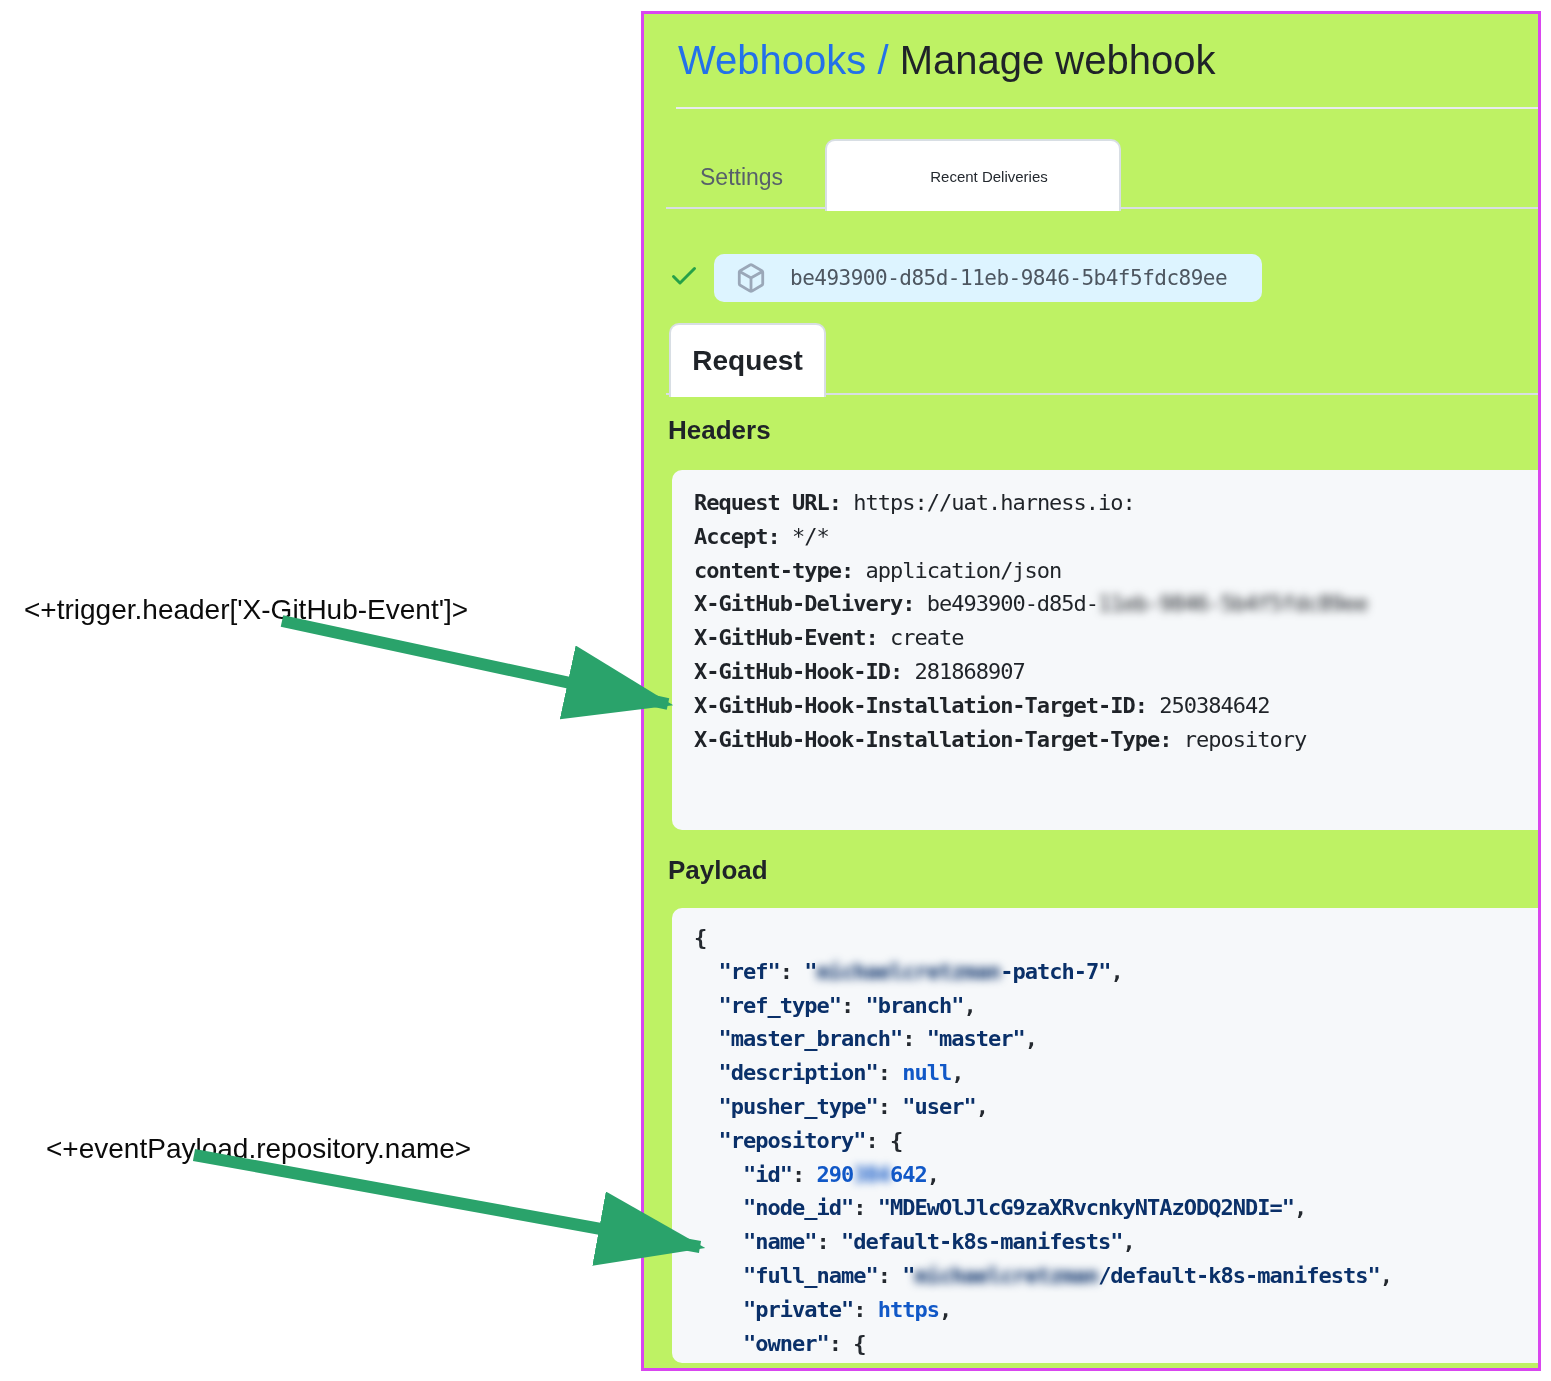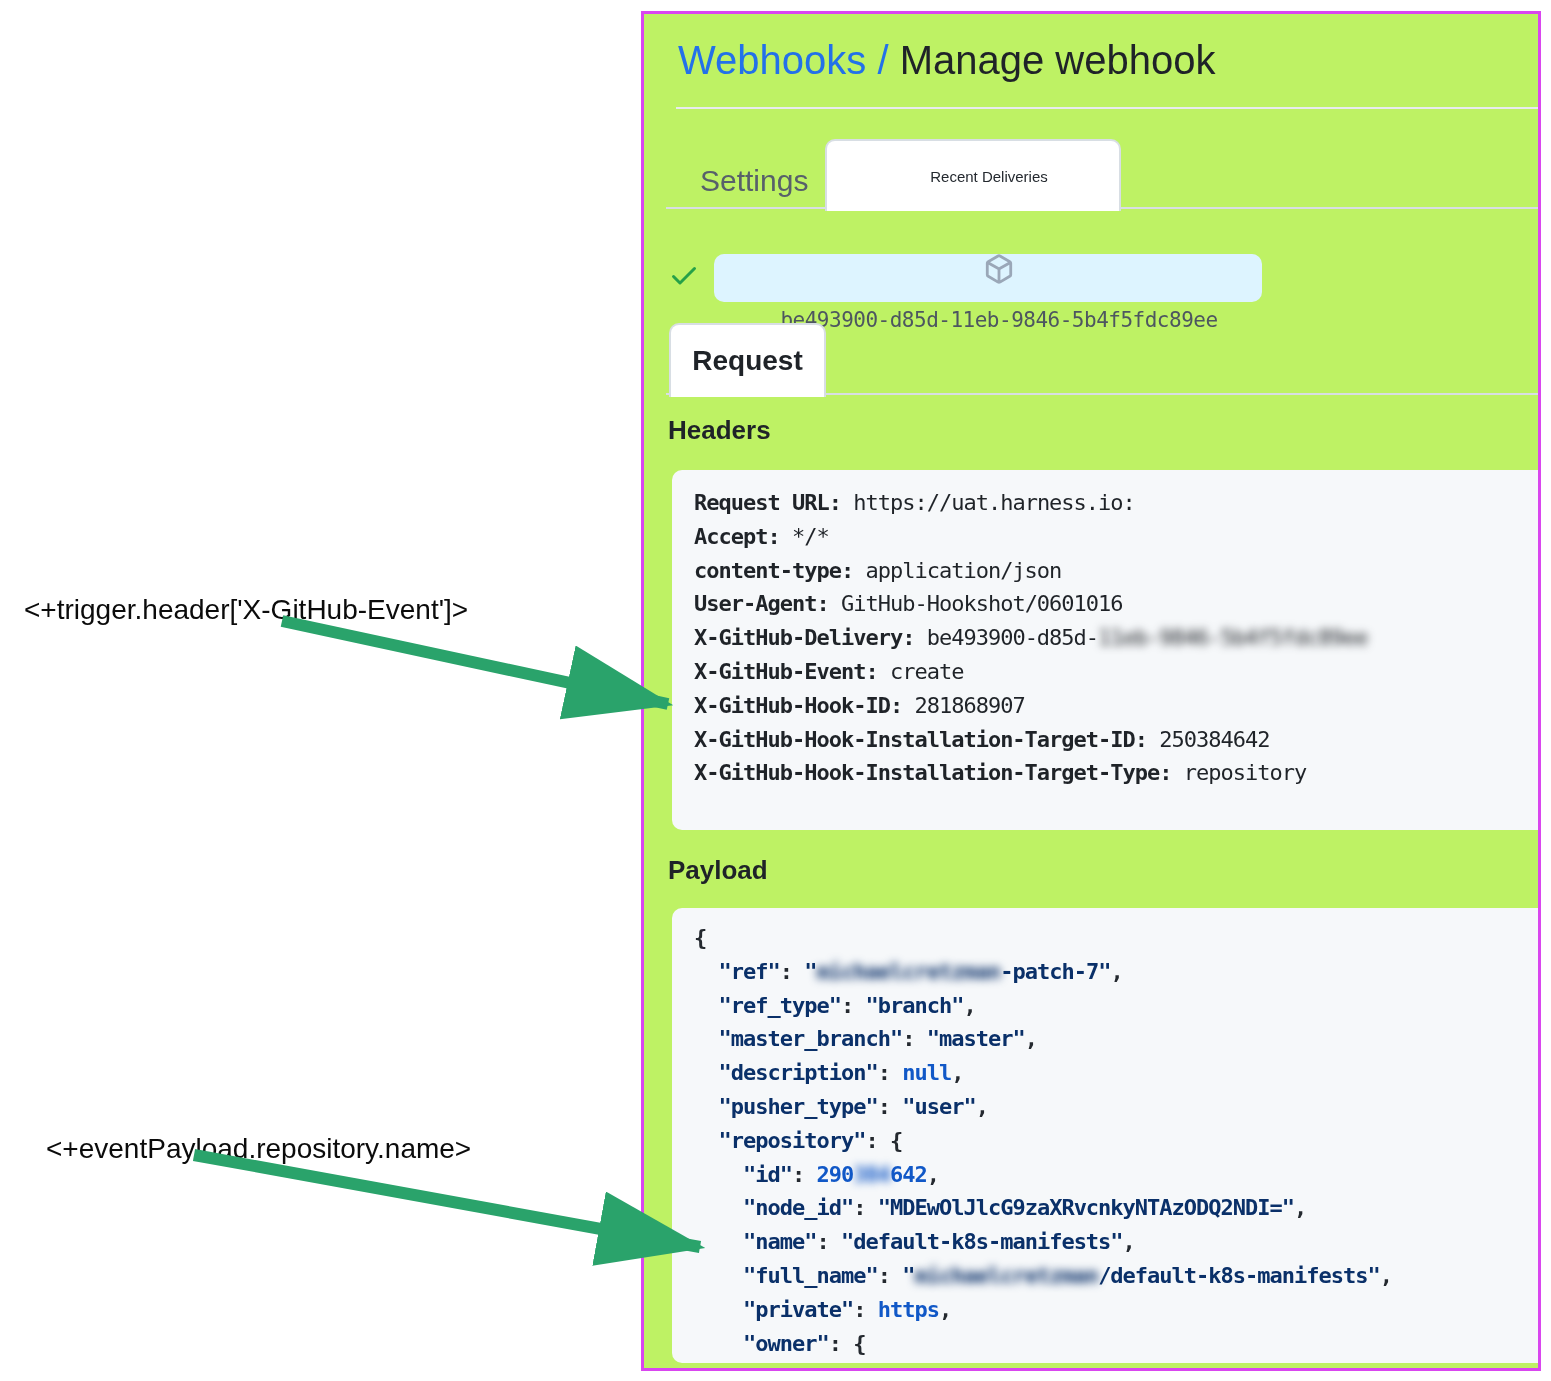--- a/index.html
+++ b/index.html
@@ -14,26 +14,26 @@
 
   
   .shot{position:absolute;left:641px;top:11px;width:894px;height:1354px;border:3px solid #d946ef;background:#bef264;overflow:hidden;}
 
   .title{position:absolute;left:34px;top:24px;margin:0;font-size:40px;font-weight:500;color:#1f2328;white-space:nowrap;}
   .title .crumb{color:#2371e9;text-decoration:none;cursor:pointer;}
   .hr1{position:absolute;left:32px;right:0;top:93px;border-top:2px solid #e8ebef;}
 
   
   .tabline1{position:absolute;left:22px;right:0;top:193px;border-top:2px solid #d8dee4;}
-  .tab-settings{position:absolute;left:56px;top:150px;font-size:30px;color:#57606a;cursor:pointer;}
+  .tab-settings{position:absolute;left:56px;top:150px;font-size:23px;color:#57606a;cursor:pointer;}
   .tab-recent{position:absolute;left:181px;top:125px;width:260px;height:70px;background:#fff;border:2px solid #d8dee4;border-bottom:none;border-radius:10px 10px 0 0;z-index:2;display:flex;align-items:center;justify-content:center;font-size:15px;font-weight:500;color:#24292f;cursor:pointer;padding-left:32px;}
 
   
   .check{position:absolute;left:24px;top:245px;}
-  .pill{position:absolute;left:70px;top:240px;width:548px;height:48px;background:#ddf4ff;border-radius:10px;display:flex;align-items:center;gap:24px;padding-left:22px;box-sizing:border-box;cursor:pointer;flex-direction:column;}
+  .pill{position:absolute;left:70px;top:240px;width:548px;height:48px;background:#ddf4ff;border-radius:10px;display:flex;align-items:center;gap:24px;padding-left:22px;box-sizing:border-box;cursor:pointer;}
   .guid{font-family:"DejaVu Sans Mono",monospace;font-size:21px;color:#4d5660;letter-spacing:-0.5px;white-space:nowrap;}
 
   
   .tabline2{position:absolute;left:22px;right:0;top:379px;border-top:2px solid #d8dee4;}
   .tab-request{position:absolute;left:25px;top:309px;width:153px;height:72px;background:#fff;border:2px solid #d8dee4;border-bottom:none;border-radius:10px 10px 0 0;z-index:2;display:flex;align-items:center;justify-content:center;font-size:28px;font-weight:600;color:#1f2328;cursor:pointer;}
   .tab-response{position:absolute;left:209px;top:309px;height:68px;display:flex;align-items:center;gap:20px;font-size:23px;color:#57606a;cursor:pointer;}
   .badge{display:inline-flex;align-items:center;justify-content:center;min-width:54px;height:40px;background:#2da44e;border-radius:12px;color:#fff;font-family:"DejaVu Sans Mono",monospace;font-size:20px;font-weight:600;}
 
   .sechead{position:absolute;left:24px;margin:0;font-size:26px;font-weight:700;color:#1f2328;}
   .sechead.h1{top:401px;}
@@ -91,21 +91,20 @@
   </div>
 
   <div class="tabline2"></div>
   <div class="tab-request">Request</div>
 
   <h3 class="sechead h1">Headers</h3>
   <div class="codeblock headers">
       <div class="cl"><span class="b">Request URL:</span><span> https://uat.harness.io:</span></div>
       <div class="cl"><span class="b">Accept:</span><span> */*</span></div>
       <div class="cl"><span class="b">content-type:</span><span> application/json</span></div>
-      <div class="cl"><span class="b">User-Agent:</span><span> GitHub-Hookshot/0601016</span></div>
       <div class="cl"><span class="b">X-GitHub-Delivery:</span><span> be493900-d85d-</span><span class="blur">11eb-9846-5b4f5fdc89ee</span></div>
       <div class="cl"><span class="b">X-GitHub-Event:</span><span> create</span></div>
       <div class="cl"><span class="b">X-GitHub-Hook-ID:</span><span> 281868907</span></div>
       <div class="cl"><span class="b">X-GitHub-Hook-Installation-Target-ID:</span><span> 250384642</span></div>
       <div class="cl"><span class="b">X-GitHub-Hook-Installation-Target-Type:</span><span> repository</span></div>
     </div>
 
   <h3 class="sechead h2">Payload</h3>
   <div class="codeblock payload">
       <div class="cl"><span>{</span></div>

